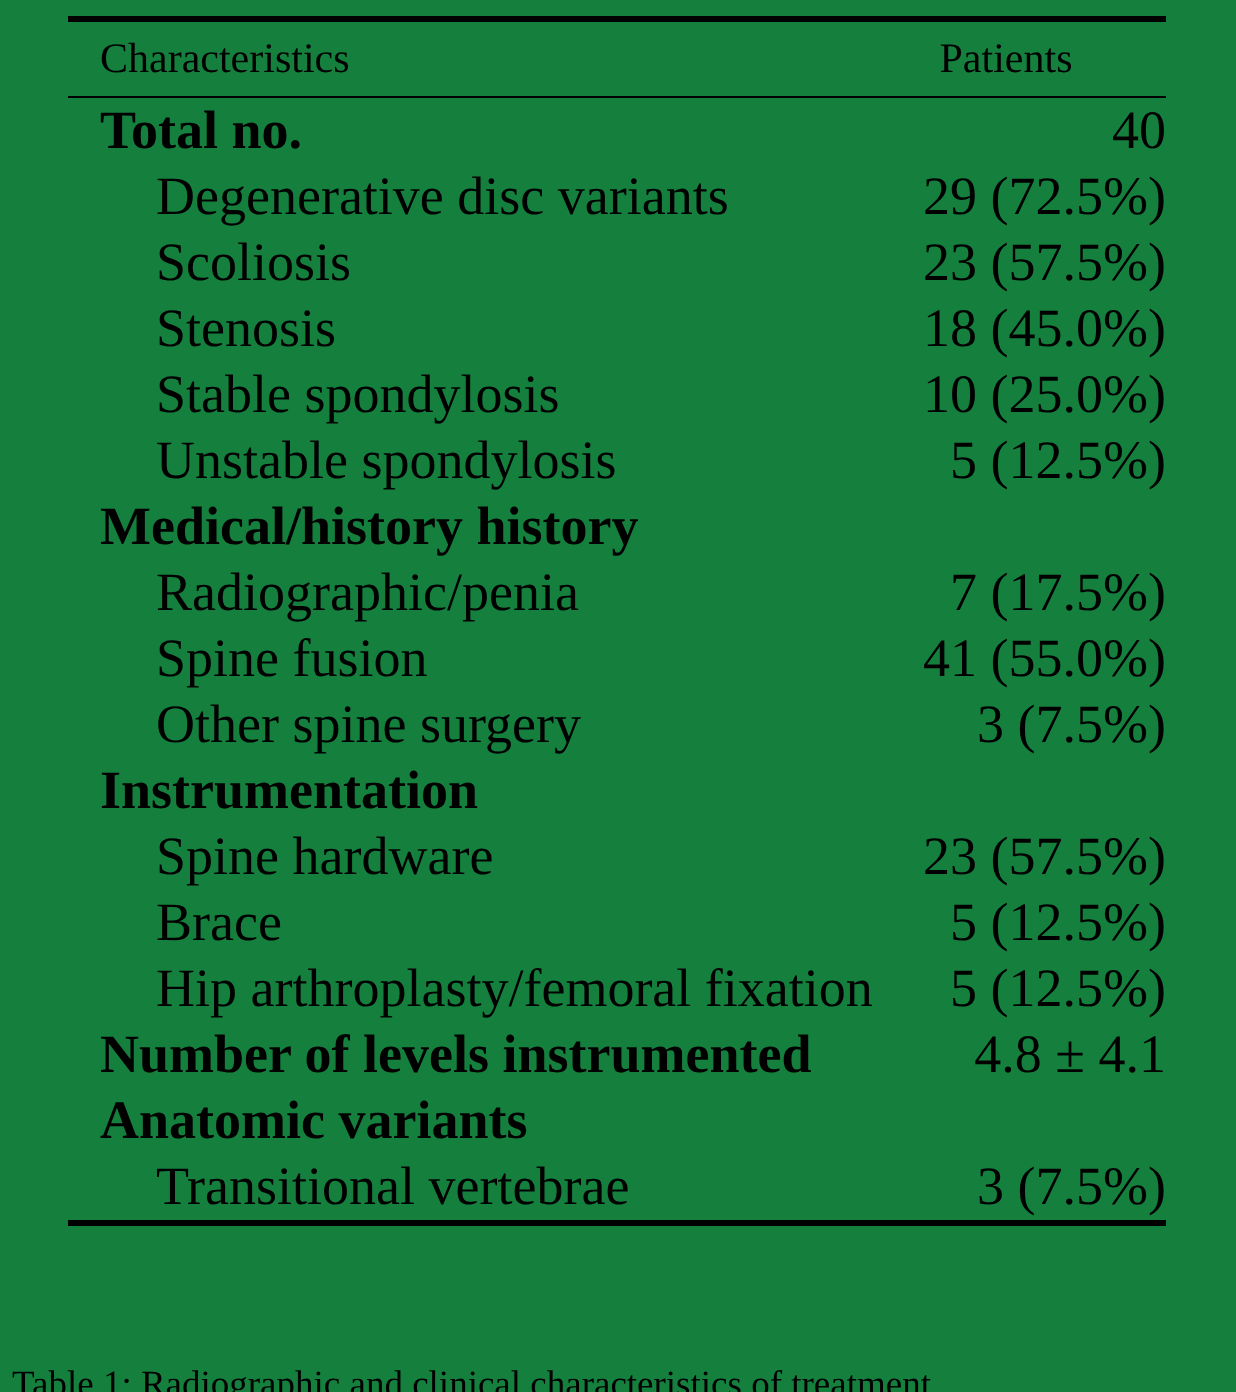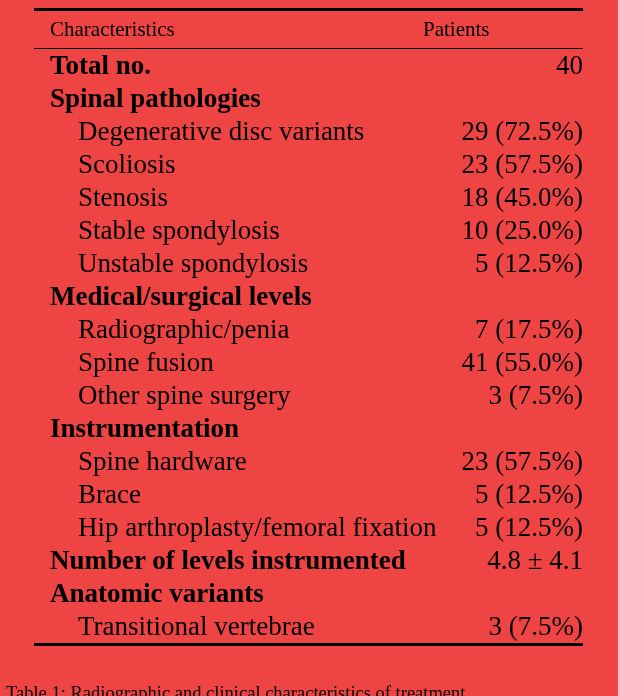--- a/index.html
+++ b/index.html
@@ -1,20 +1,20 @@
 <!DOCTYPE html>
 <html><head>
 <meta charset="utf-8">
 <style>
   * { margin: 0; padding: 0; box-sizing: border-box; }
   html, body { background: #ffffff; }
   .page {
     width: 618px;
     height: 696px;
-    background: #ef4444;
+    background: #15803d;
     overflow: hidden;
     position: relative;
     font-family: "Liberation Serif", serif;
     color: #000000;
   }
   .table-wrap {
     position: absolute;
     top: 8px;
     left: 34px;
     width: 549px;
@@ -22,21 +22,21 @@
   .rule { background: #000000; width: 100%; }
   .rule.thick { height: 2.5px; }
   .rule.thin { height: 1.5px; }
   .header-row {
     display: flex;
     align-items: center;
     height: 37px;
     font-size: 21px;
   }
   .header-label-col { flex: 1; padding-left: 16px; }
-  .header-value-col { width: 160px; }
+  .header-value-col { width: 160px; text-align: center; }
   .row {
     display: flex;
     align-items: center;
     height: 33px;
     font-size: 27px;
   }
   .row .label { flex: 1; padding-left: 16px; white-space: nowrap; }
   .row.indent .label { padding-left: 44px; }
   .row.bold .label { font-weight: bold; }
   .row .value { width: 160px; text-align: right; white-space: nowrap; }
@@ -59,24 +59,20 @@
     <div class="header-row">
       <span class="header-label-col">Characteristics</span>
       <span class="header-value-col">Patients</span>
     </div>
     <div class="rule thin"></div>
     <div id="rows">
         <div class="row bold">
           <span class="label">Total no.</span>
           <span class="value">40</span>
         </div>
-        <div class="row bold">
-          <span class="label">Spinal pathologies</span>
-          <span class="value"></span>
-        </div>
         <div class="row indent">
           <span class="label">Degenerative disc variants</span>
           <span class="value">29 (72.5%)</span>
         </div>
         <div class="row indent">
           <span class="label">Scoliosis</span>
           <span class="value">23 (57.5%)</span>
         </div>
         <div class="row indent">
           <span class="label">Stenosis</span>
@@ -84,21 +80,21 @@
         </div>
         <div class="row indent">
           <span class="label">Stable spondylosis</span>
           <span class="value">10 (25.0%)</span>
         </div>
         <div class="row indent">
           <span class="label">Unstable spondylosis</span>
           <span class="value">5 (12.5%)</span>
         </div>
         <div class="row bold">
-          <span class="label">Medical/surgical levels</span>
+          <span class="label">Medical/history history</span>
           <span class="value"></span>
         </div>
         <div class="row indent">
           <span class="label">Radiographic/penia</span>
           <span class="value">7 (17.5%)</span>
         </div>
         <div class="row indent">
           <span class="label">Spine fusion</span>
           <span class="value">41 (55.0%)</span>
         </div>

